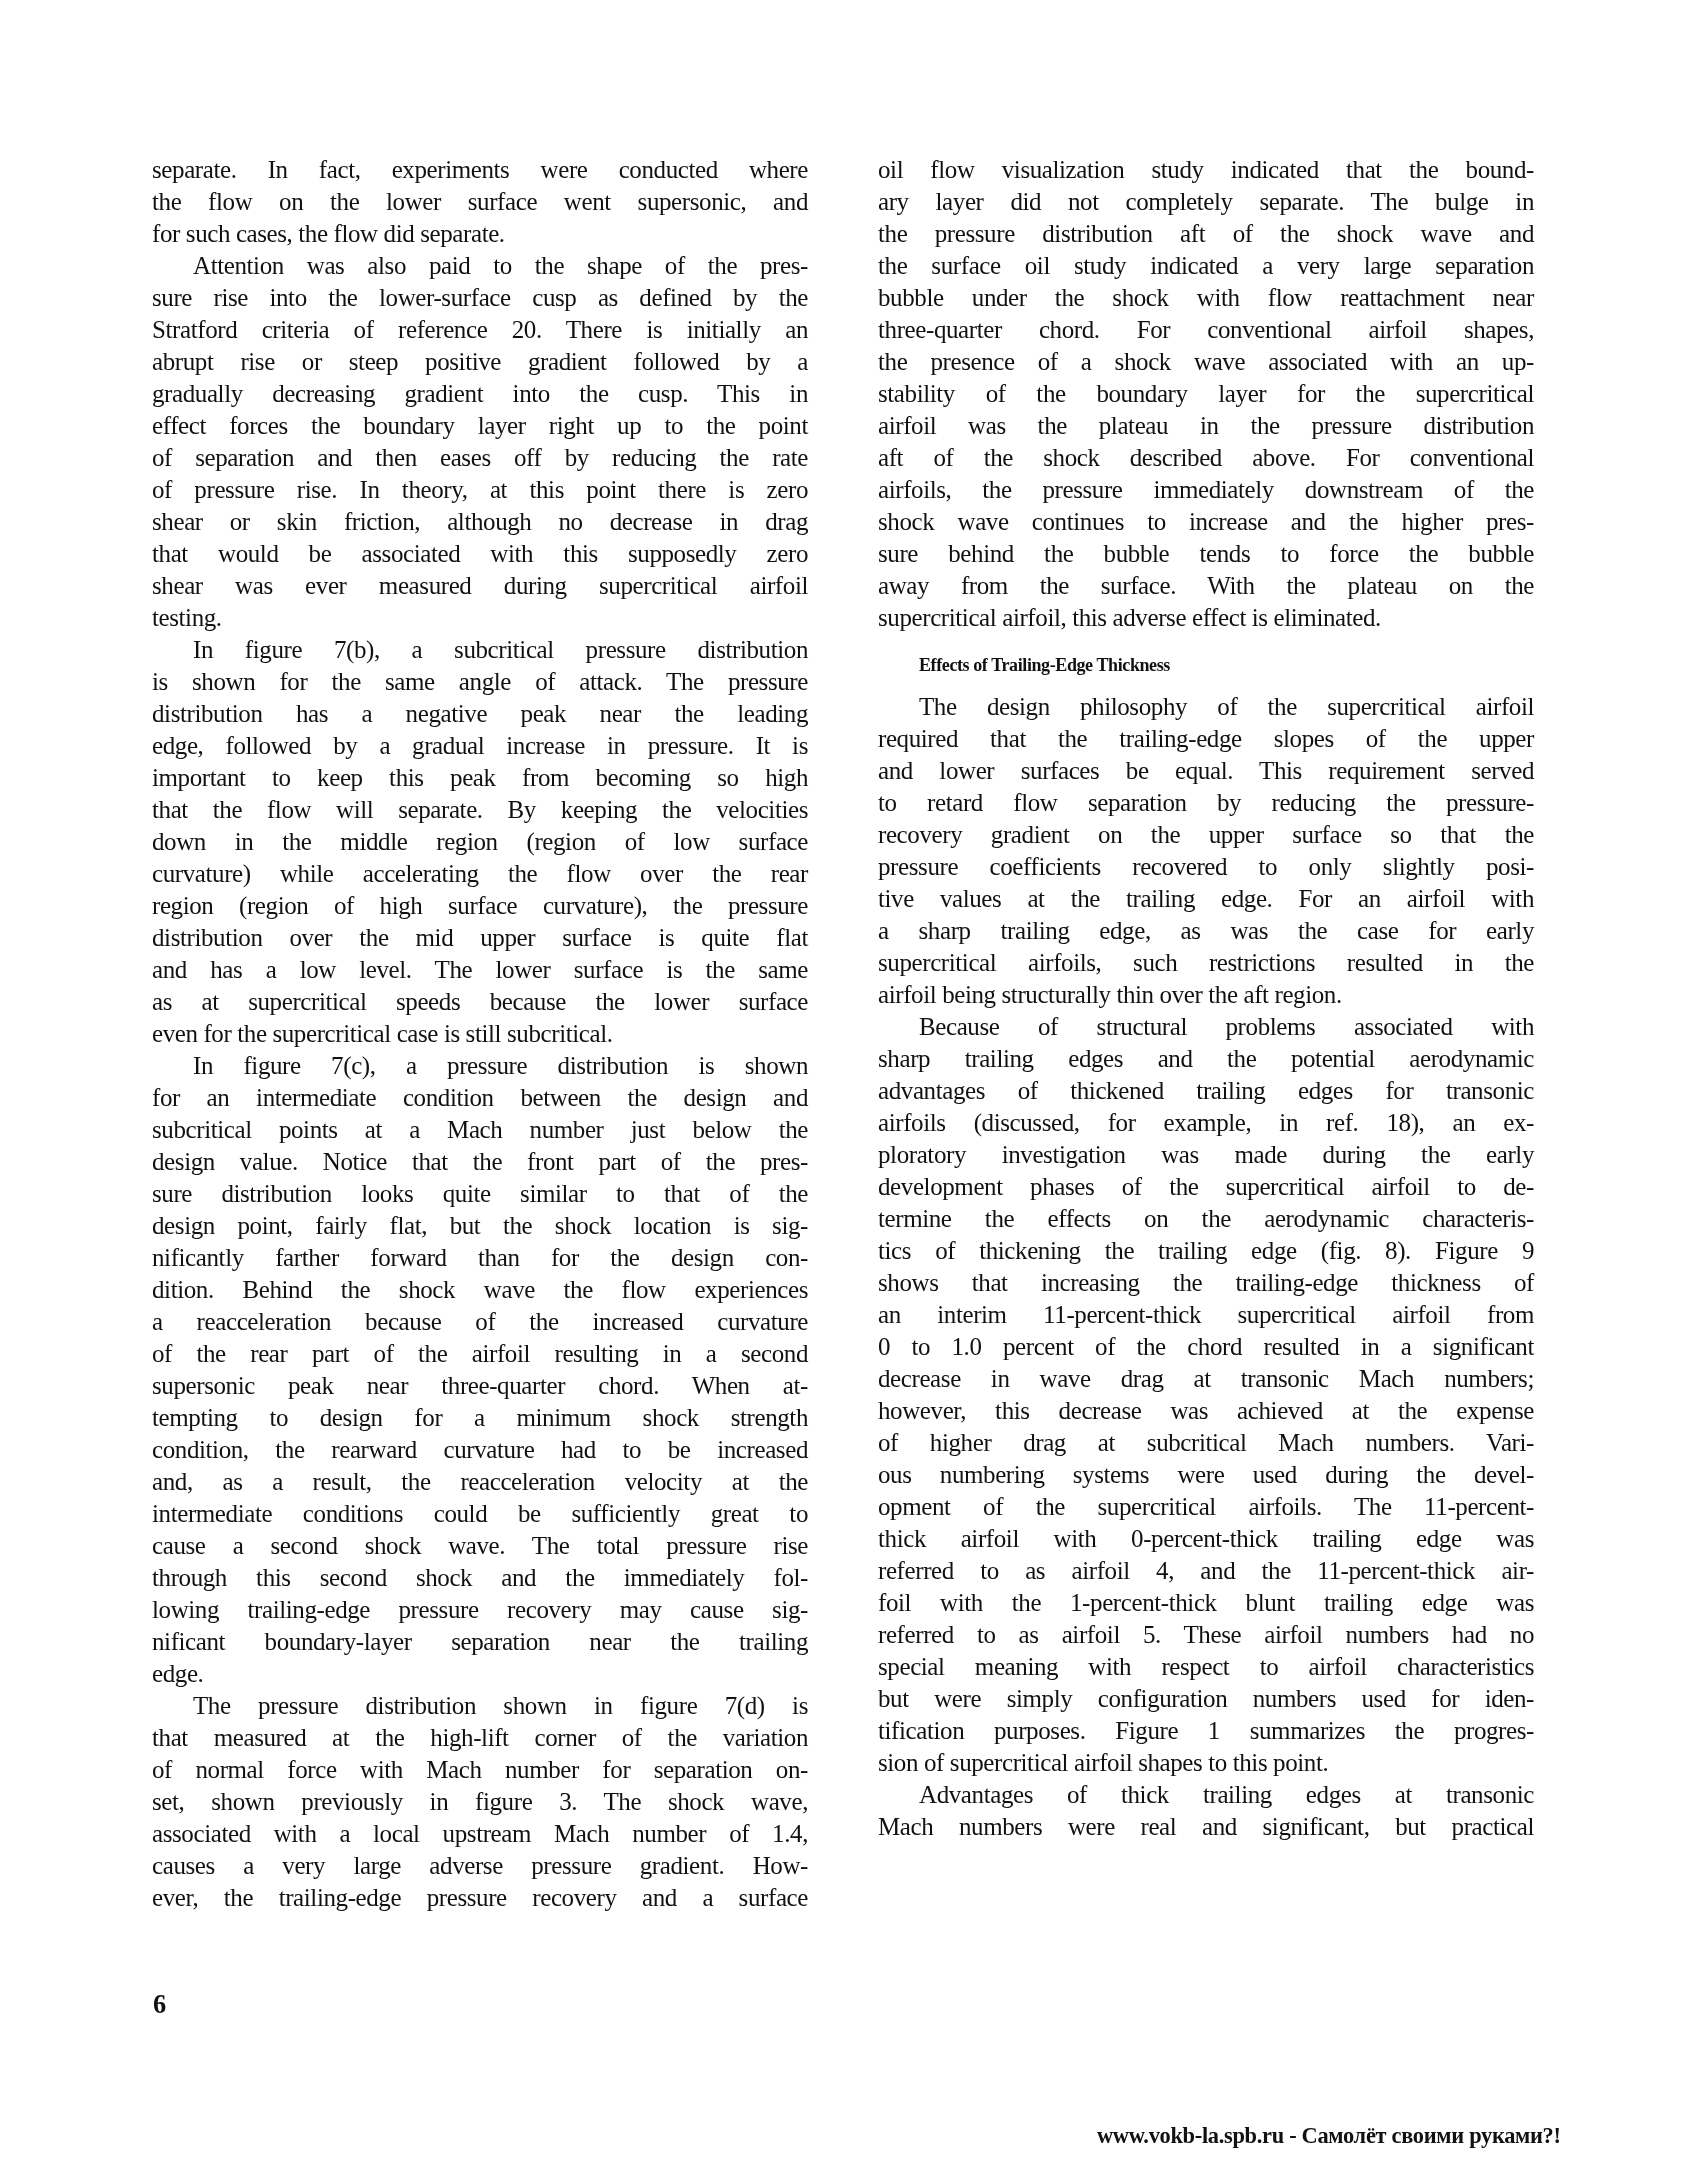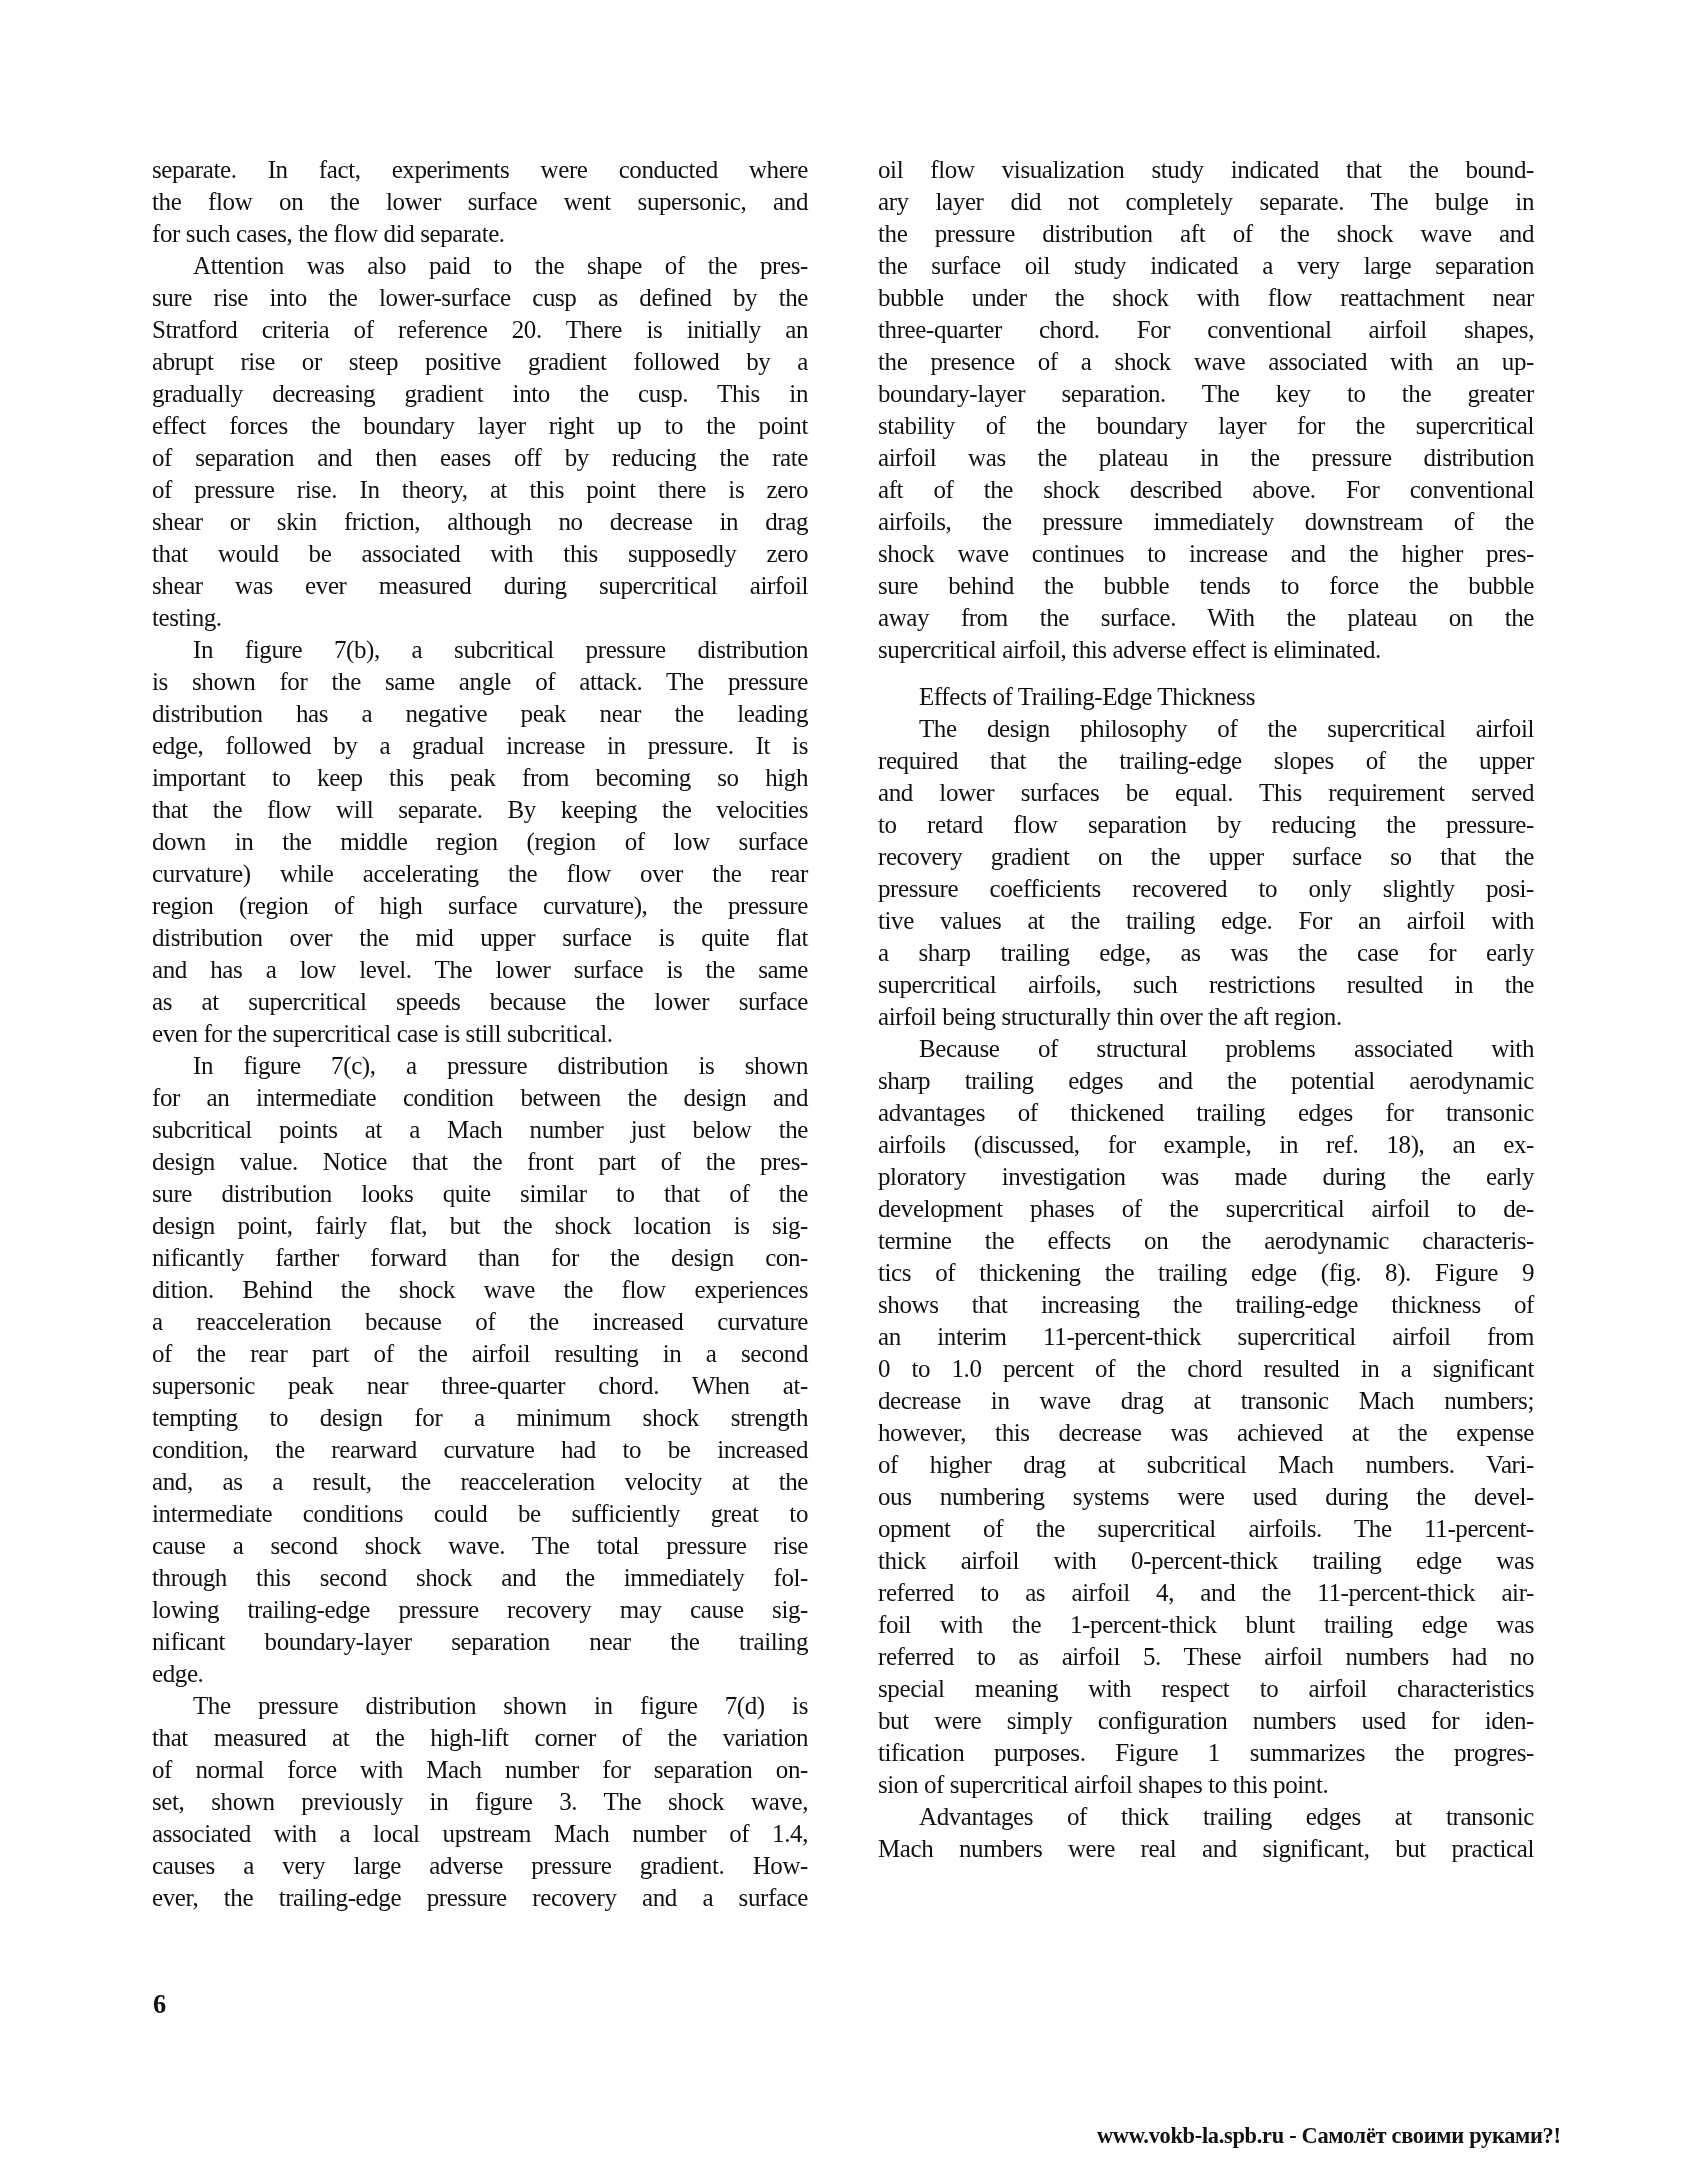--- a/index.html
+++ b/index.html
@@ -6,22 +6,22 @@
   body { width:1690px; height:2183px; position:relative; overflow:hidden;
          font-family:"DejaVu Serif","Liberation Serif",serif; color:#111; }
   .col { position:absolute; top:154px; width:656px; }
   #col-left { left:152px; }
   #col-right { left:878px; }
   .ln { height:32px; line-height:32px; font-size:25px; white-space:nowrap;
         text-align:justify; text-align-last:justify; letter-spacing:-0.4px;
         font-family:"Liberation Serif","DejaVu Serif",serif; }
   .ln.end { text-align-last:left; }
   .ln.ind { text-indent:41px; }
-  .head { height:32px; line-height:32px; font-size:25px; font-weight:normal;
-          padding-left:41px; margin-top:14.5px; margin-bottom:0;
+  .head { height:32px; line-height:32px; font-size:18px; font-weight:bold;
+          padding-left:41px; margin-top:14.5px; margin-bottom:10px;
           font-family:"Liberation Serif","DejaVu Serif",serif; letter-spacing:-0.4px; }
   #page-num { position:absolute; left:153px; top:1989px; font-size:26.4px; font-weight:bold;
               font-family:"Liberation Serif",serif; }
   #footer { position:absolute; left:1073px; top:2123px; font-size:22.4px; font-weight:bold;
             font-family:"Liberation Serif",serif; letter-spacing:-0.3px; white-space:nowrap;margin-left:24px; }
 </style>
 </head>
 <body>
 
 <div id="col-left" class="col">
@@ -94,21 +94,20 @@
 <div id="col-right" class="col">
   <div id="right-before">
       <div>
         <div class="ln">oil flow visualization study indicated that the bound-</div>
         <div class="ln">ary layer did not completely separate. The bulge in</div>
         <div class="ln">the pressure distribution aft of the shock wave and</div>
         <div class="ln">the surface oil study indicated a very large separation</div>
         <div class="ln">bubble under the shock with flow reattachment near</div>
         <div class="ln">three-quarter chord. For conventional airfoil shapes,</div>
         <div class="ln">the presence of a shock wave associated with an up-</div>
-        <div class="ln">boundary-layer separation. The key to the greater</div>
         <div class="ln">stability of the boundary layer for the supercritical</div>
         <div class="ln">airfoil was the plateau in the pressure distribution</div>
         <div class="ln">aft of the shock described above. For conventional</div>
         <div class="ln">airfoils, the pressure immediately downstream of the</div>
         <div class="ln">shock wave continues to increase and the higher pres-</div>
         <div class="ln">sure behind the bubble tends to force the bubble</div>
         <div class="ln">away from the surface. With the plateau on the</div>
         <div class="ln end">supercritical airfoil, this adverse effect is eliminated.</div>
       </div>
     </div>

